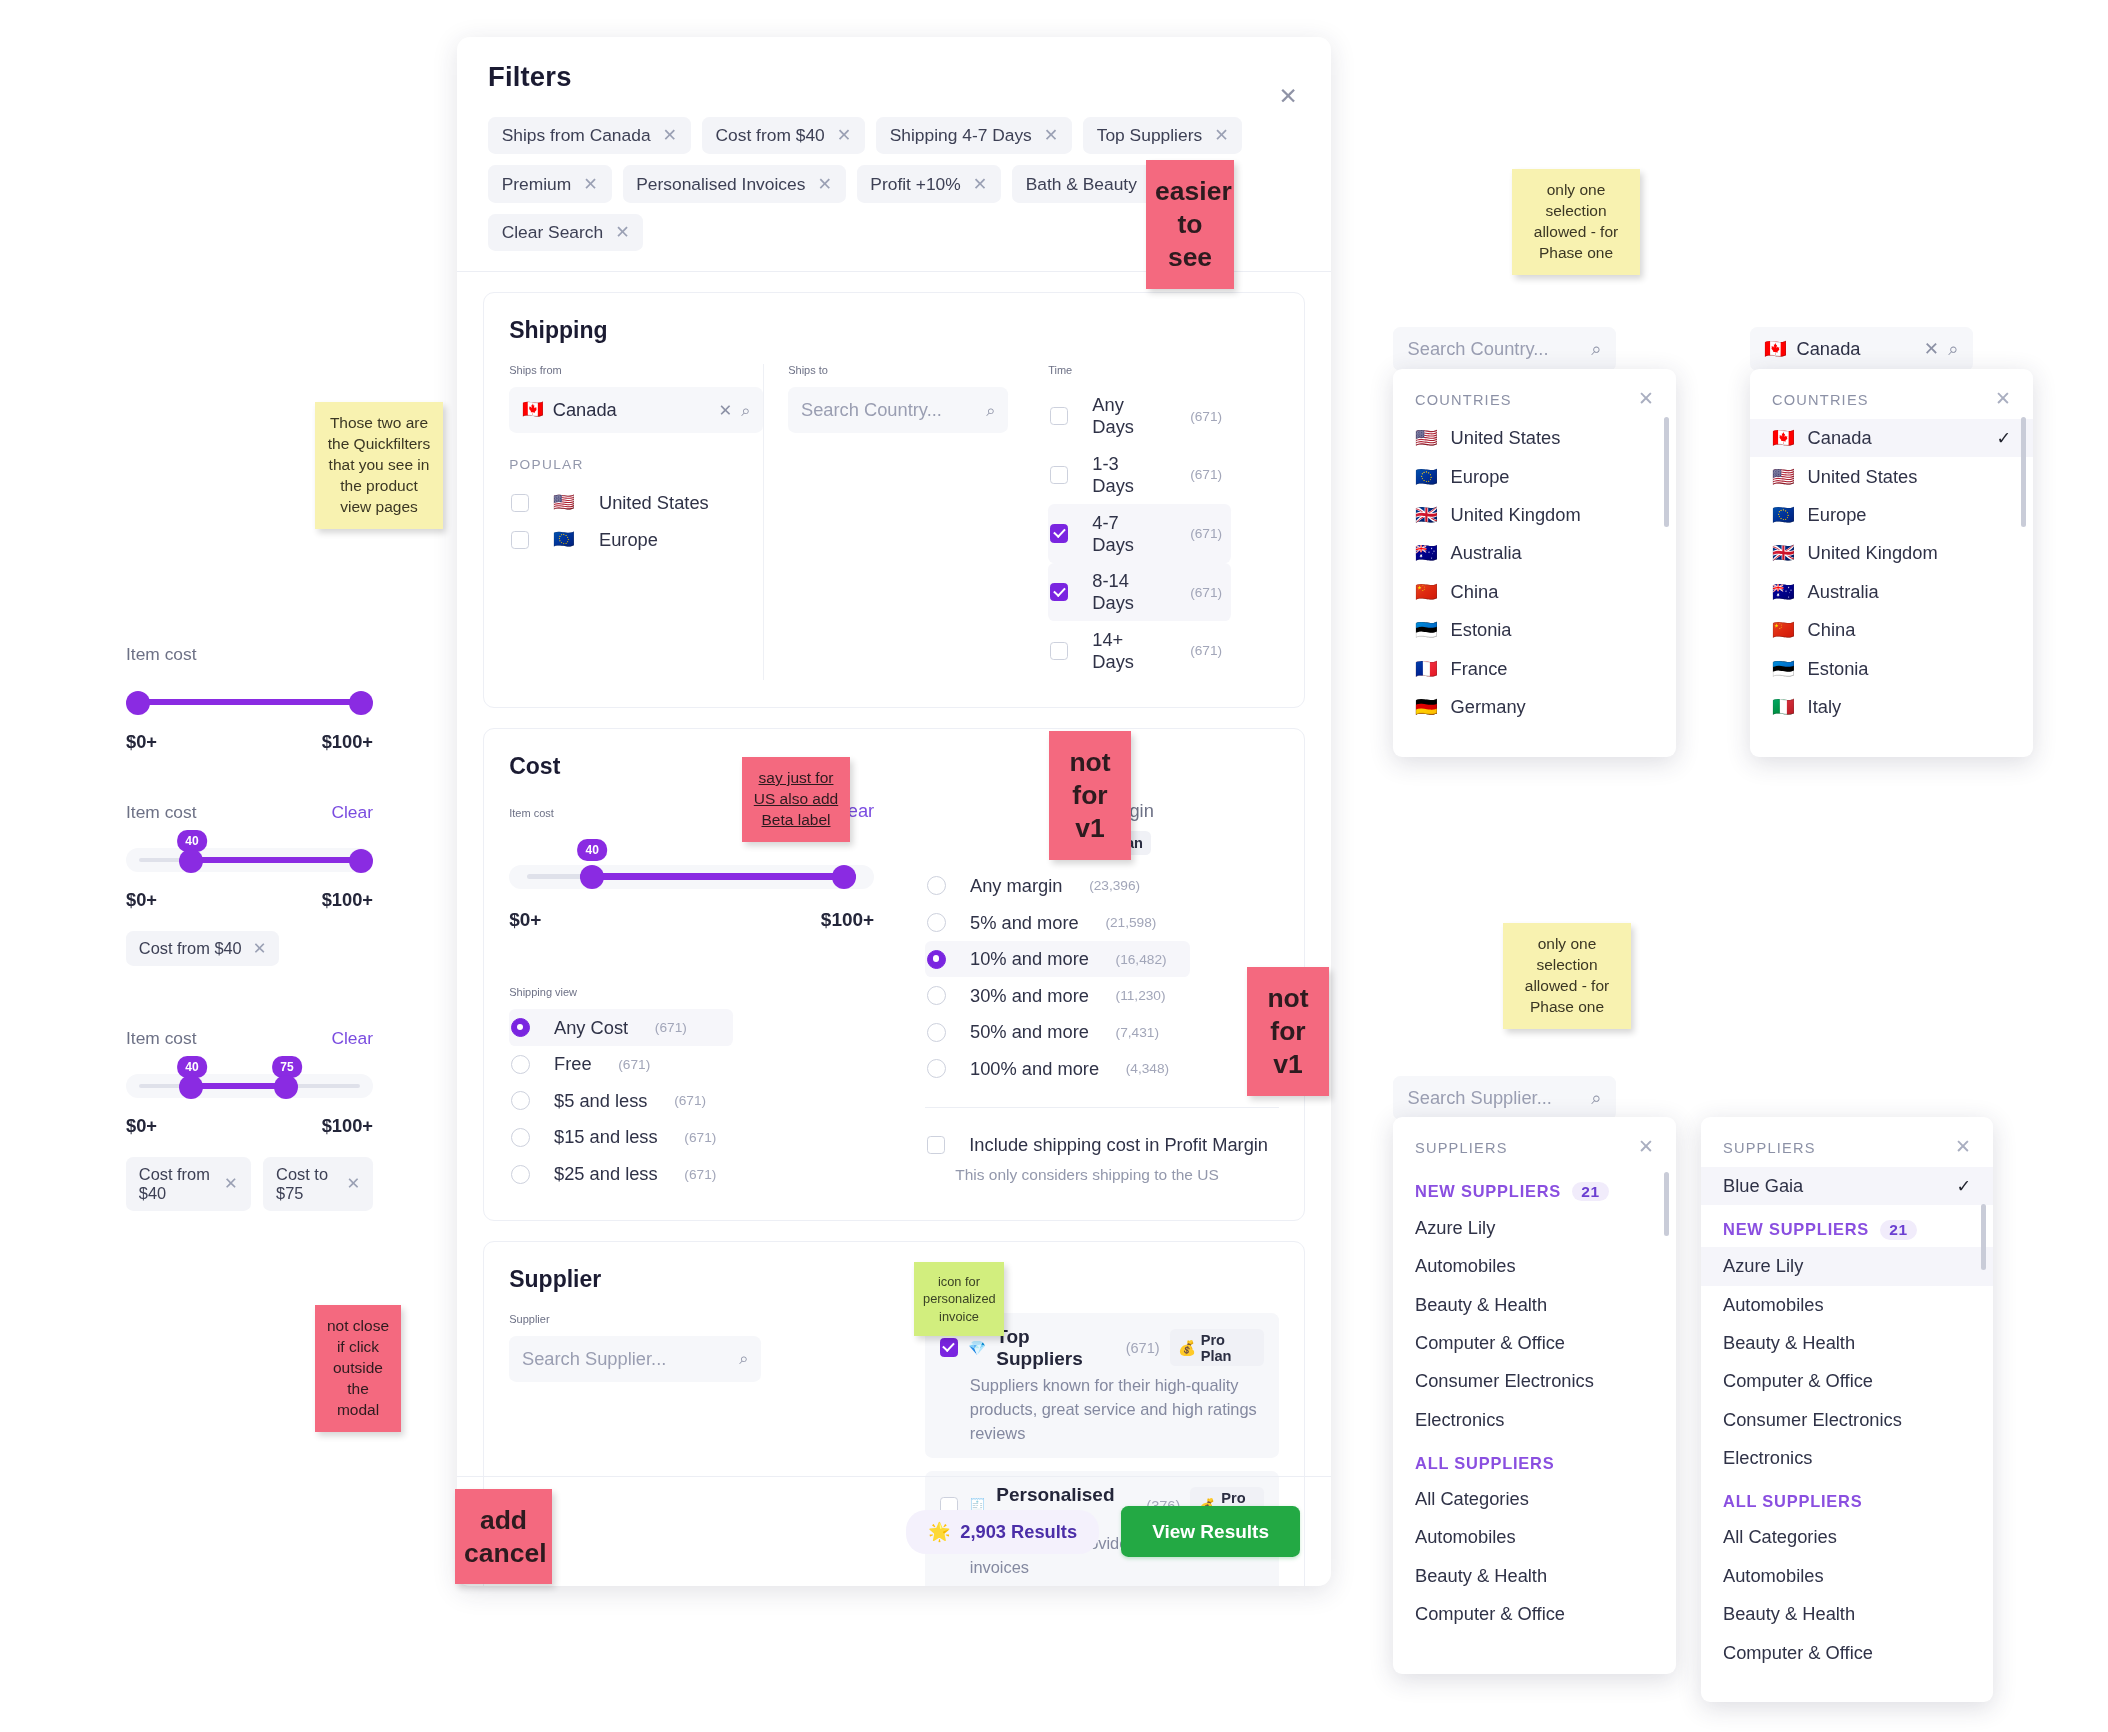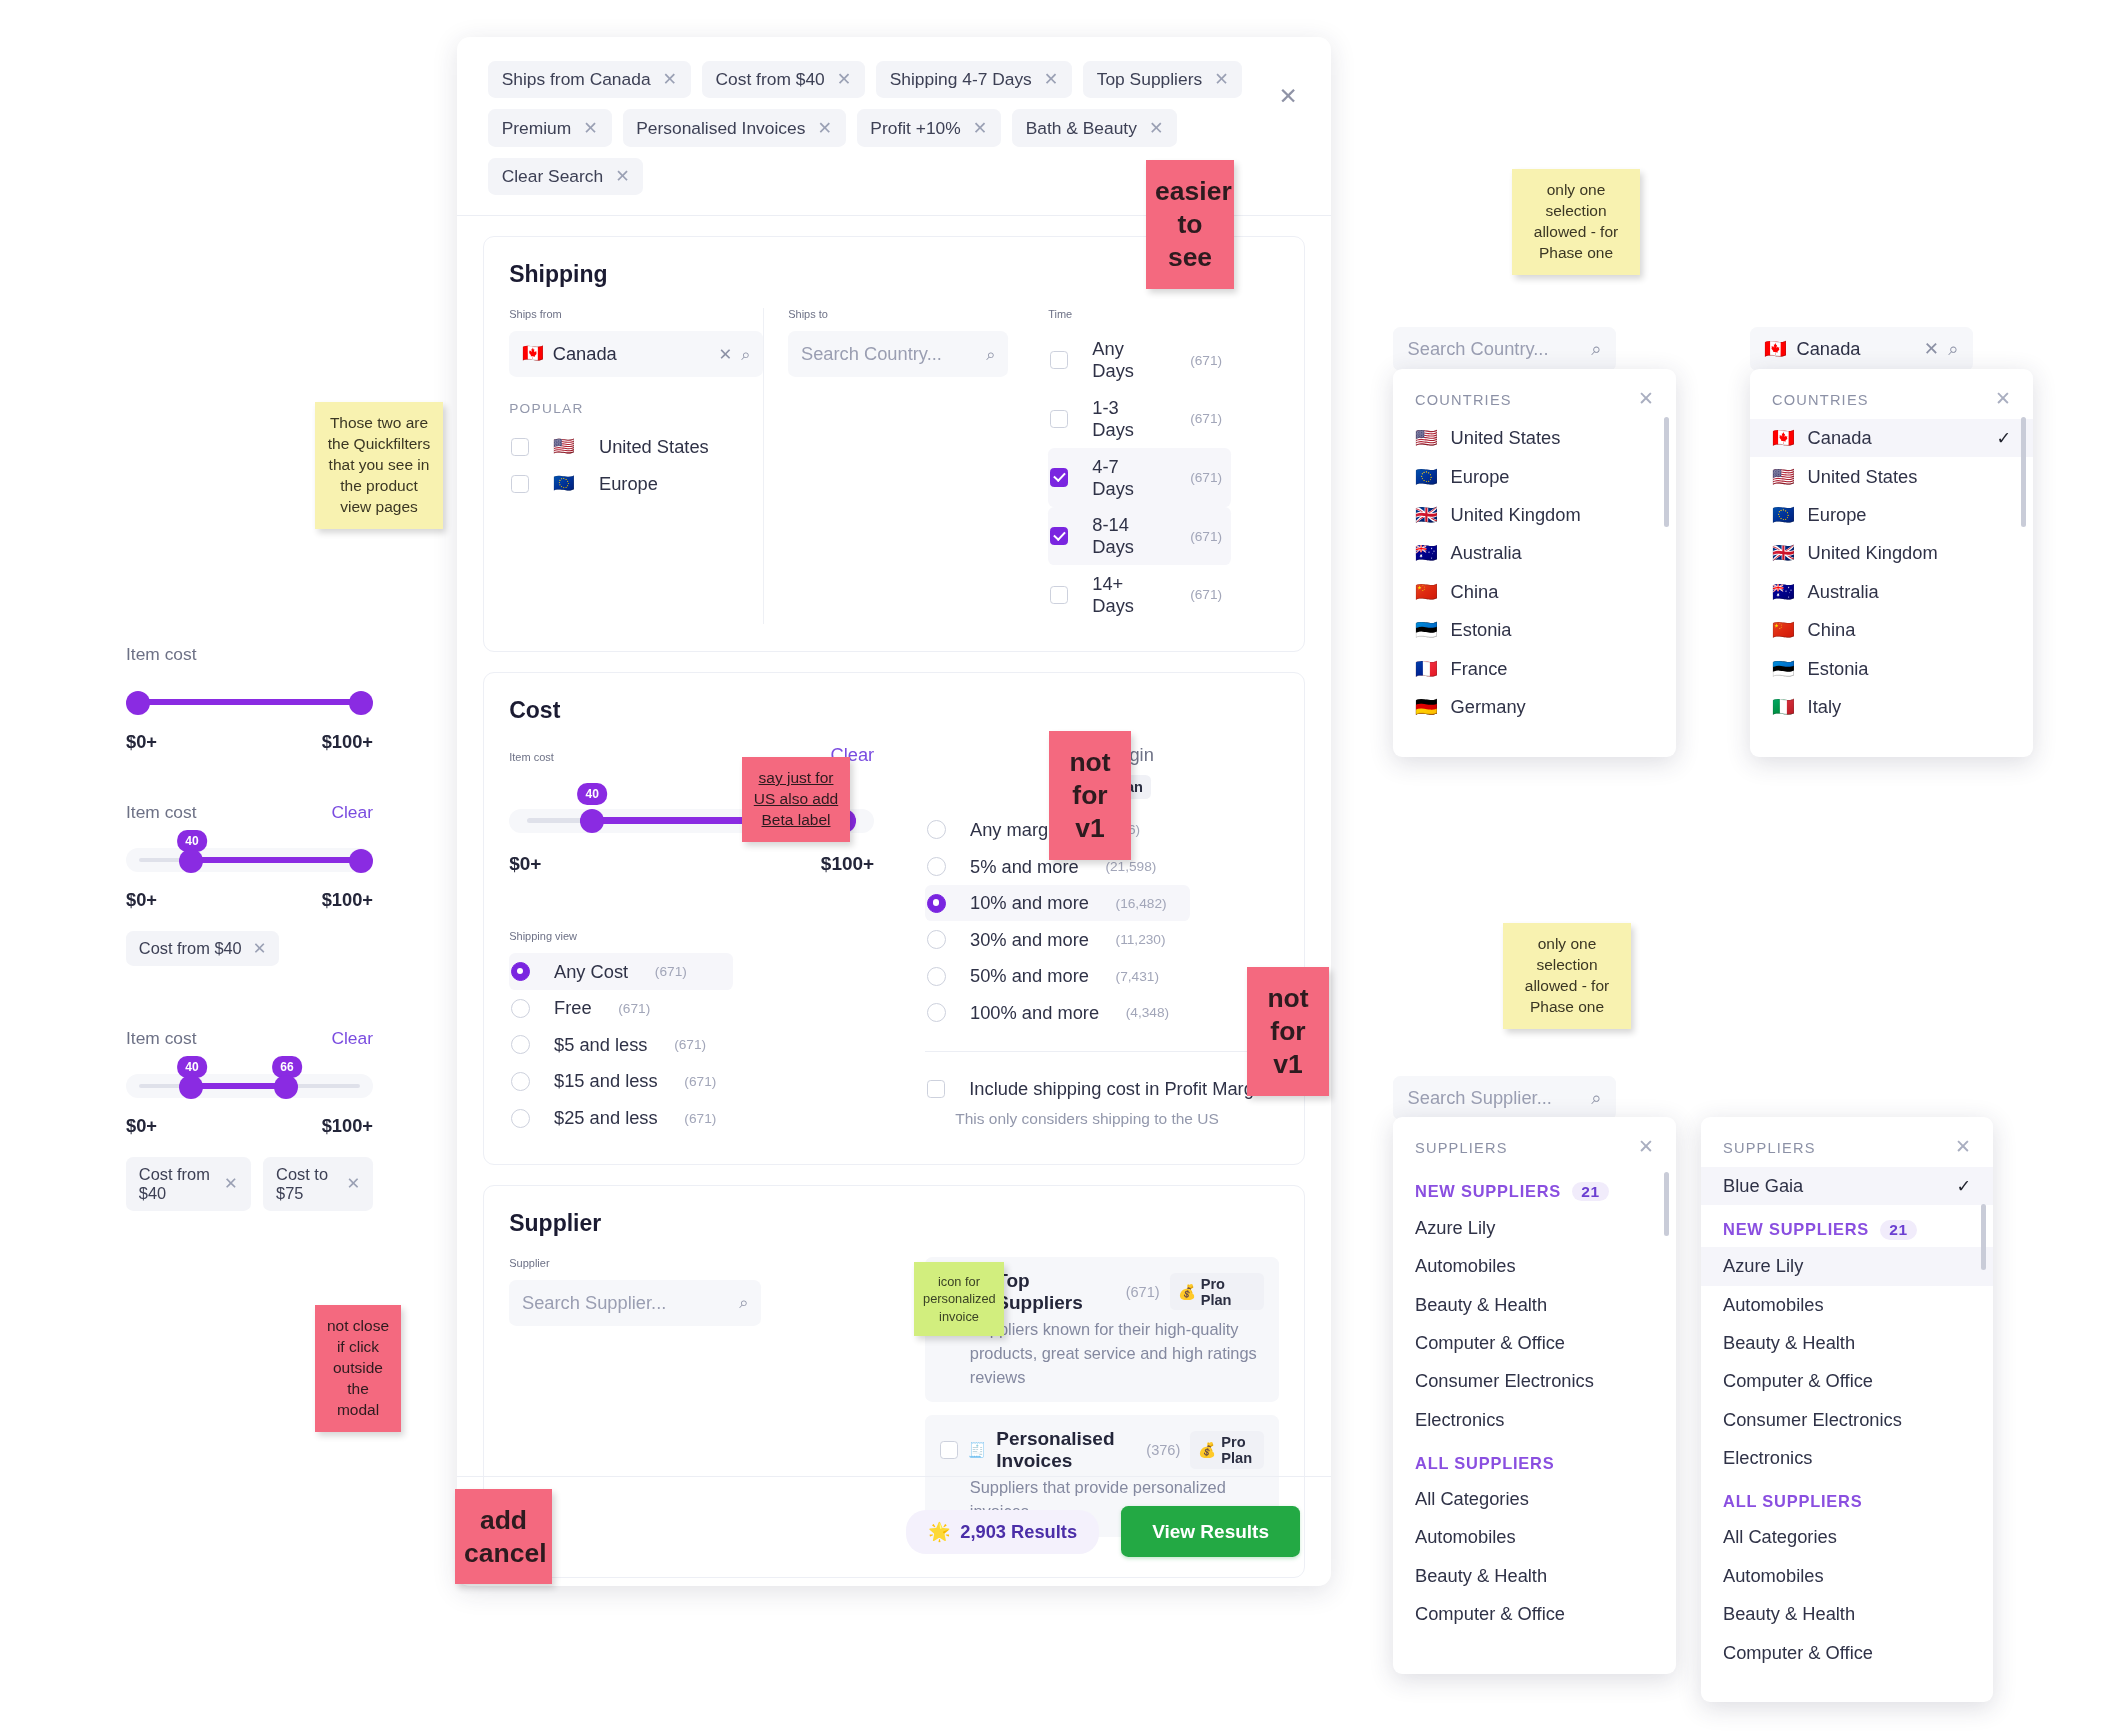--- a/index.html
+++ b/index.html
@@ -204,20 +204,23 @@
   .note.green { background: #d2ee7e; color: #3a4225; }
   .note.big { font-size: 26.5px; font-weight: 700; line-height: 1.25; }
 </style>
 </head>
 <body>
 
 <div id="root">
 
   <div class="modal">
 
+    <div class="modal-head">
+      <div class="modal-title">Filters</div>
+    </div>
     <div class="modal-close">✕</div>
 
     <div class="chips">
       <div class="chip">
           <span>Ships from Canada</span>
           <span class="x">✕</span>
         </div>
       <div class="chip">
           <span>Cost from $40</span>
           <span class="x">✕</span>
@@ -521,21 +524,21 @@
   <div class="spec" style="left:126px; top:1028px;">
     <div class="lbl-row">
       <span class="lbl">Item cost</span>
       <span class="clear">Clear</span>
     </div>
     <div class="spec-slider">
       <div class="slider-track-bg" style="top:4.6px;height:24px;"></div>
       <div class="slider-rail" style="left:12.8px;right:12.8px;top:14.6px;"></div>
       <div class="slider-fill" style="left:66px;width:95px;top:13.7px;"></div>
       <div class="bubble" style="left:66px;top:-12.8px;">40</div>
-      <div class="bubble" style="left:161px;top:-12.8px;">66</div>
+      <div class="bubble" style="left:161px;top:-12.8px;">75</div>
       <div class="knob" style="left:53px;top:5.5px;"></div>
       <div class="knob" style="left:148px;top:5.5px;"></div>
     </div>
     <div class="ends">
       <span>$0+</span>
       <span>$100+</span>
     </div>
     <div class="mini-chips">
       <div class="mini-chip">
           <span>Cost from $40</span>

